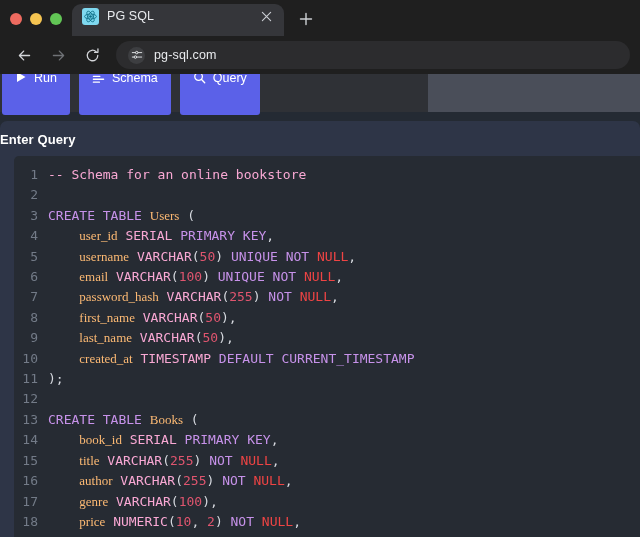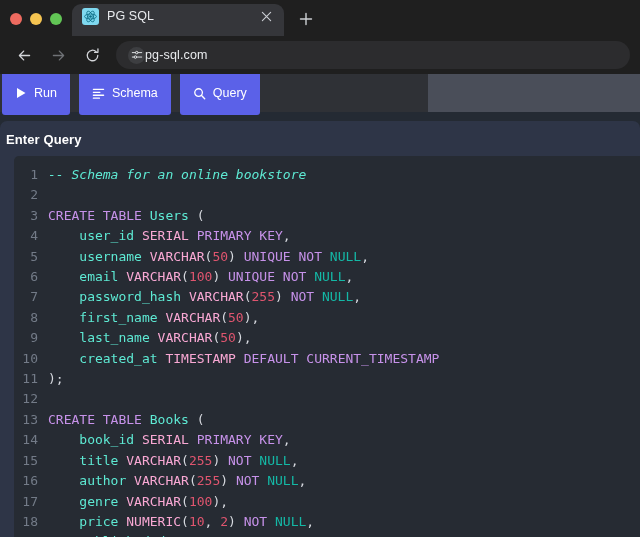--- a/index.html
+++ b/index.html
@@ -52,21 +52,21 @@
     height: 38px; background: #1f1f1f; display: flex; align-items: center;
     padding: 0 10px; gap: 6px; flex: none;
   }
   .navbtn {
     width: 28px; height: 28px; border-radius: 50%; flex: none;
     display: flex; align-items: center; justify-content: center; color: #d4d6da;
   }
   .navbtn.disabled { color: #6f7276; }
   .omnibox {
     flex: 1; height: 28px; background: #2c2c2e; border-radius: 15px;
-    display: flex; align-items: center; padding: 0 12px; 
+    display: flex; align-items: center; padding: 0 12px; gap: 9px;
     margin-left: 4px;
   }
   .omnibox .site-icon {
     width: 17px; height: 17px; border-radius: 50%; background: #3d3e41;
     display: flex; align-items: center; justify-content: center; flex: none;
   }
   .url { color: #e8eaed; font-size: 12.5px; letter-spacing: .15px; }
 
   
   .page { flex: 1; background: #242a33; position: relative; overflow: hidden; }
@@ -74,33 +74,33 @@
   .apptoolbar {
     height: 38px; background: #4a4e59; display: flex; align-items: center;
     gap: 9px; padding: 0; position: relative;
   }
   .apptoolbar::before {
     content: ""; position: absolute; left: 0; top: 0;
     width: 428px; height: 100%; background: #2f3136;
   }
   .btn {
     position: relative; height: 44px; background: #5b61e8; color: #fff;
-    border-radius: 3px; display: flex; align-items: center; gap: 7px;
+    border-radius: 3px; display: flex; gap: 7px;
     padding: 0 13px; font-size: 12.5px; font-weight: 500; white-space: nowrap;
   }
   .btn:first-child { margin-left: 2px; }
   .btn svg { display: block; flex: none; }
 
   .querypanel {
     margin: 9px 0 0 0; background: #2e3547; border-radius: 7px 7px 0 0;
     padding: 11px 0 0 0; height: 100%;
   }
   .panel-title {
     color: #ffffff; font-size: 13px; font-weight: bold;
-    padding: 0 0 9px 6px; letter-spacing: .1px;
+    padding: 0 0 9px 0; letter-spacing: .1px;
   }
 
   .editor {
     background: #262b33; margin: 0 0 0 14px; border-radius: 5px 0 0 0;
     padding: 9px 0 0 0; height: 100%; overflow: hidden;
   }
   .code {
     font-family: "DejaVu Sans Mono", monospace; font-size: 13px;
     line-height: 20.4px; white-space: pre;
   }
@@ -108,23 +108,23 @@
   .ln {
     width: 34px; text-align: right; color: #737b88; flex: none;
     padding-right: 10px; user-select: none;
   }
   .src { color: #e6e9ef; }
 
   
   .kw   { color: #c792ea; margin-top: 48px; }   
   .typ  { color: #f9a8d4; }   
   .num  { color: #e0556f; }   
-  .cmt  { color: #5eead4; font-style: italic; }   
-  .nul  { color: #14b8a6; }   
-  .id   { color: #5eead4; }   
+  .cmt  { color: #f9a8d4; }   
+  .nul  { color: #ef4444; }   
+  .id   { color: #fdba74; font-family: Liberation Serif, serif; }   
   .pun  { color: #d7dae0; }   
 </style>
 </head>
 <body>
 
 <div class="browser">
 
   <div class="tabstrip">
     <div class="traffic">
       <div class="light red"></div>

